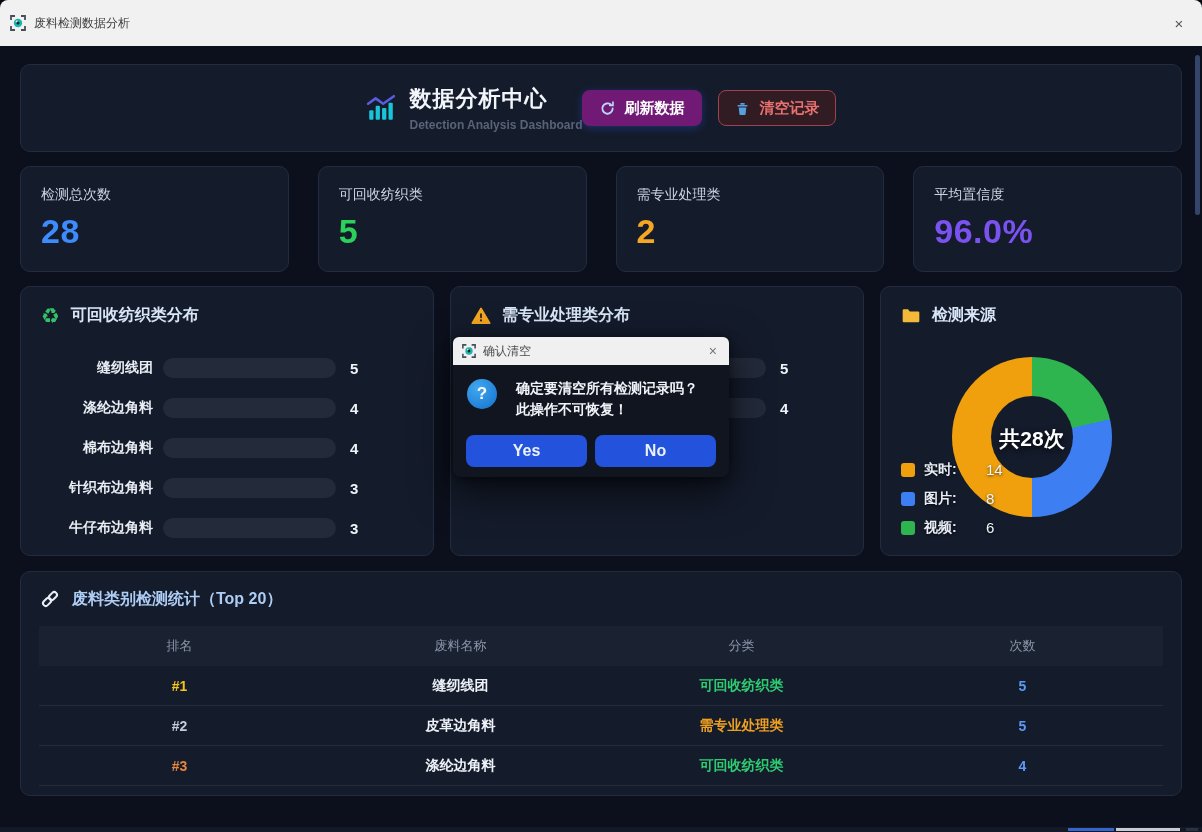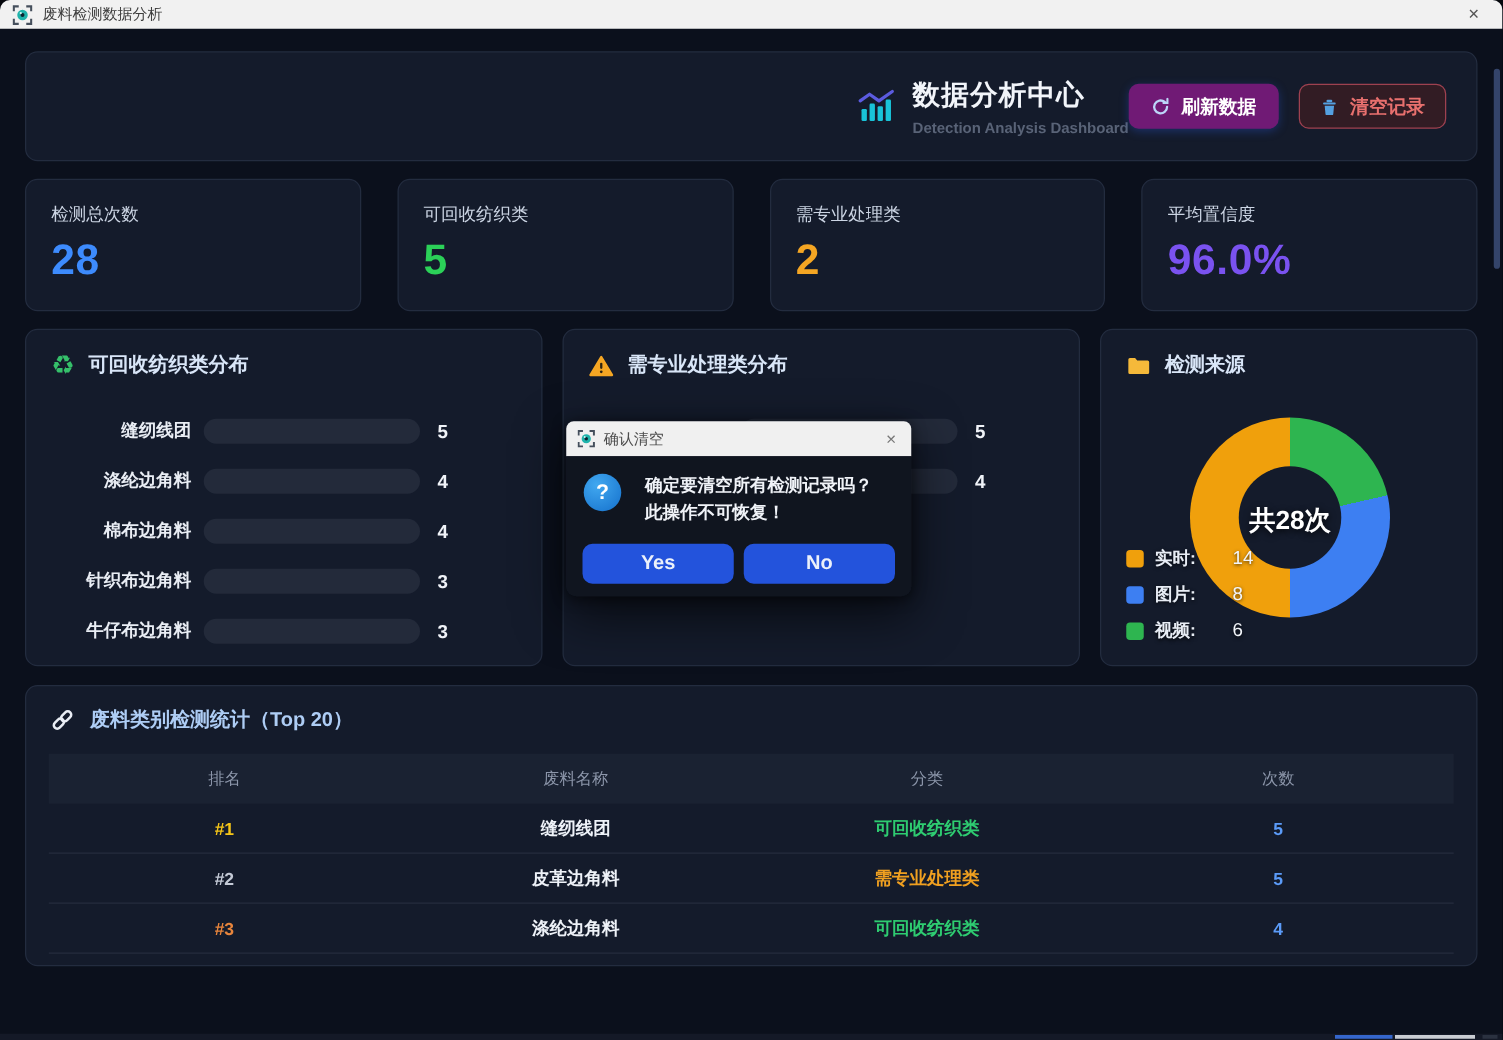--- a/index.html
+++ b/index.html
@@ -1,30 +1,30 @@
 <!DOCTYPE html>
 <html><head>
 <meta charset="utf-8">
 <style>
   * { margin:0; padding:0; box-sizing:border-box; }
   html,body { width:1202px; height:832px; overflow:hidden; background:#05070c;
     font-family:"Liberation Sans","DejaVu Sans",sans-serif; }
   .window { position:absolute; inset:0; background:#0b101c; border-radius:8px 8px 0 0; overflow:hidden; }
 
   
-  .titlebar { height:23px; background:#f1f1f1; display:flex; align-items:center; gap:8px; padding:0 10px; }
+  .titlebar { height:46px; background:#f1f1f1; display:flex; align-items:center; gap:8px; padding:0 10px; }
   .titlebar .win-title { font-size:12px; color:#3d3d3d; }
   .titlebar .win-close { margin-left:auto; font-size:15px; color:#555; width:26px; text-align:center; cursor:pointer; }
 
   
   .content { position:relative; height:797px; padding:18px 20px 0 20px; }
   .card { background:#141b2b; border:1px solid #232c3f; border-radius:10px; }
 
   
-  .header { height:88px; display:flex; align-items:center; justify-content:flex-end; padding:0 24px; }
+  .header { height:88px; display:flex; align-items:center; justify-content:center; padding:0 24px; }
   .header-left { display:flex; align-items:center; gap:14px; }
   .header-text .h-title { font-size:22px; font-weight:700; color:#f2f5fa; letter-spacing:1px; }
   .header-text .h-sub { font-size:12px; font-weight:700; color:#596377; margin-top:4px; }
   .header-right { display:flex; gap:16px; }
   .btn { height:36px; border-radius:8px; display:flex; align-items:center; gap:9px; font-size:15px; font-weight:700; cursor:pointer; }
   .btn-refresh { background:#701a75; color:#fff; padding:0 18px; box-shadow:0 2px 8px rgba(42,91,224,.35); }
   .btn-clear { background:#321c24; border:1px solid #9e4150; color:#e8706e; padding:0 16px; }
 
   
   .stats { margin-top:14px; display:grid; grid-template-columns:repeat(4,1fr); gap:29px; }

